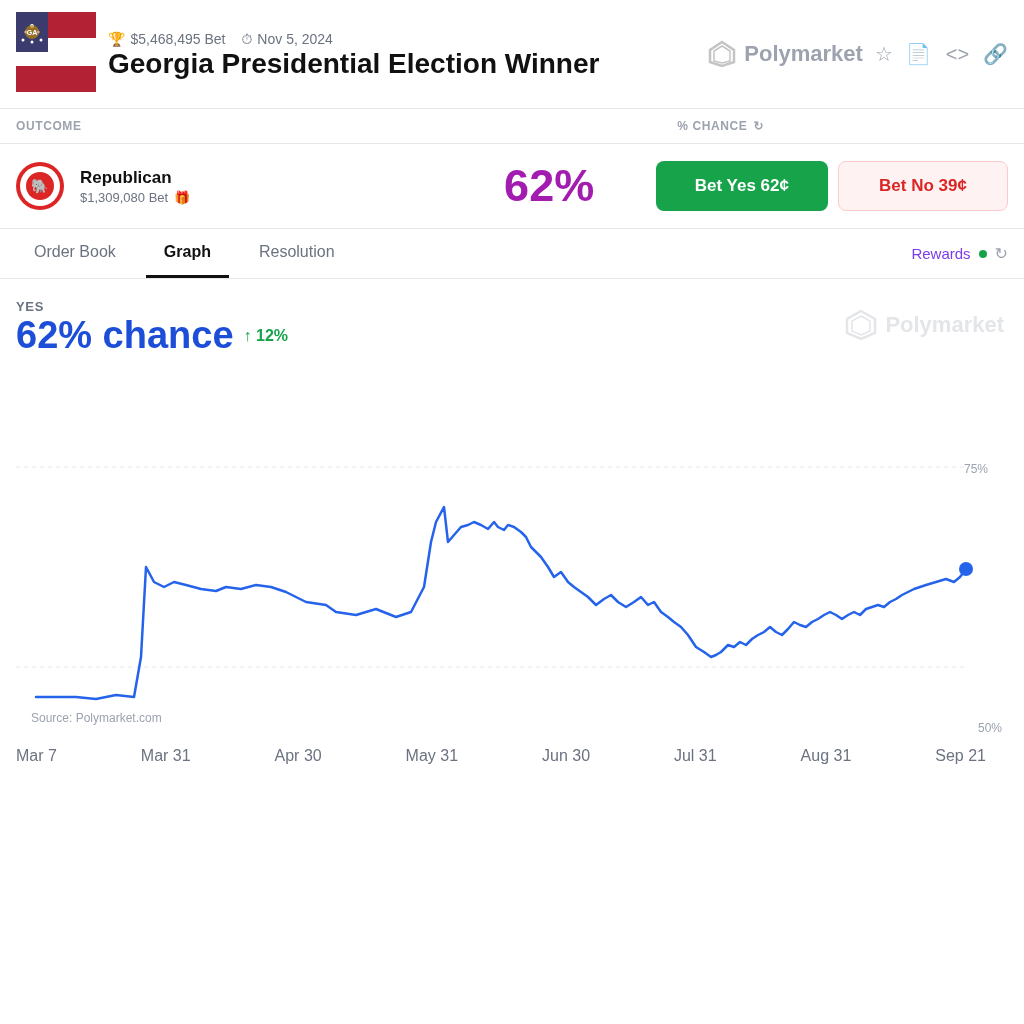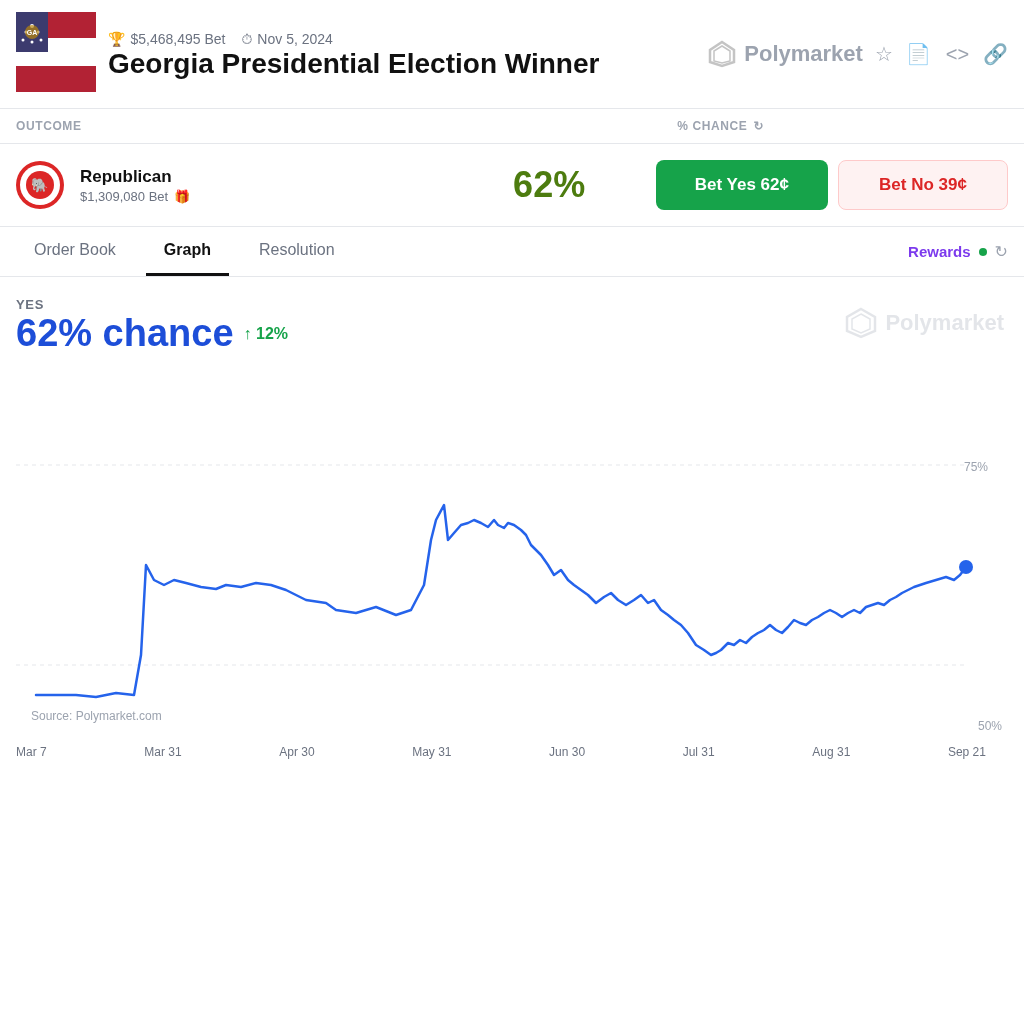--- a/index.html
+++ b/index.html
@@ -119,23 +119,23 @@
       font-size: 13px;
       color: #6b7280;
       display: flex;
       align-items: center;
       gap: 6px;
       margin-top: 2px;
     }
     .chance-value {
       flex: 1;
       text-align: center;
-      font-size: 36px;
+      font-size: 45px;
       font-weight: 700;
-      color: #4d7c0f;
+      color: #a21caf;
     }
     .bet-buttons {
       display: flex;
       gap: 10px;
       flex-shrink: 0;
     }
     .btn-yes {
       background: #16a34a;
       color: white;
       border: none;
@@ -184,21 +184,21 @@
       font-weight: 700;
     }
     .tabs-right {
       display: flex;
       align-items: center;
       gap: 8px;
     }
     .rewards-link {
       color: #7c3aed;
       font-size: 15px;
-      font-weight: 700;
+      font-weight: 400;
       cursor: pointer;
       margin-left: 16px;
     }
     .green-dot {
       width: 8px;
       height: 8px;
       border-radius: 50%;
       background: #16a34a;
     }
     .refresh-icon {
@@ -256,21 +256,21 @@
     .y-label-75 {
       position: absolute;
       right: 0;
       font-size: 12px;
       color: #9ca3af;
     }
     .x-labels {
       display: flex;
       justify-content: space-between;
       padding: 4px 0 0 0;
-      font-size: 12px;
+      font-size: 16px;
       color: #6b7280;
     }
 
     
     .georgia-flag {
       width: 80px;
       height: 80px;
     }
     .pm-shape {
       width: 28px;

